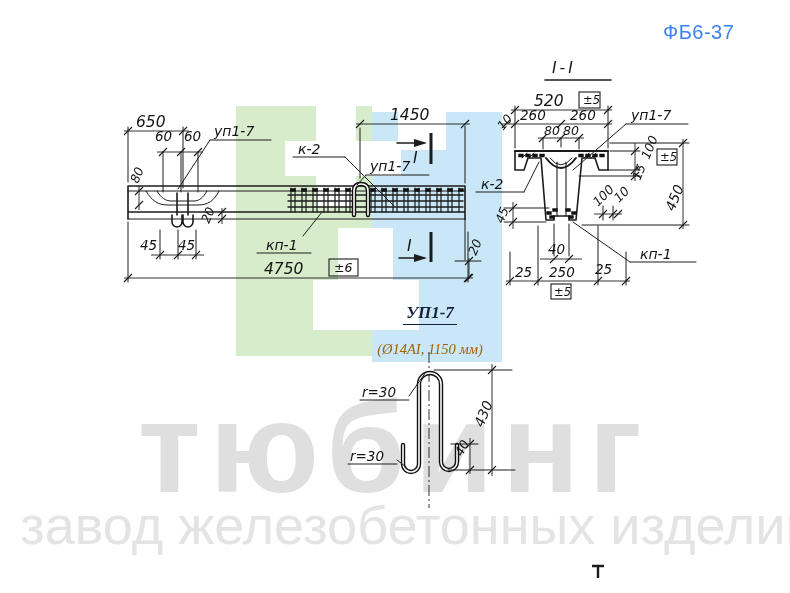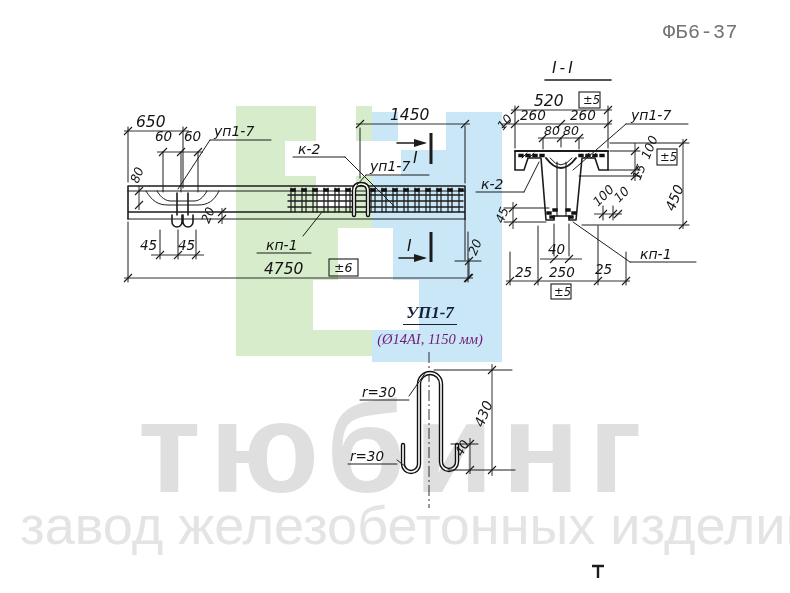--- a/index.html
+++ b/index.html
@@ -14,29 +14,29 @@
   #cut2{left:285px;top:141px;width:116px;height:35px;}
   #cut3{left:398px;top:112px;width:48px;height:38px;}
   #cut4{left:338px;top:228px;width:55px;height:54px;}
   #cut5{left:313px;top:280px;width:106px;height:50px;}
   
   .wm-brand{left:138px;top:384px;font-family:"Liberation Sans",sans-serif;
     font-weight:bold;font-size:128px;line-height:1;letter-spacing:9px;color:#dfdfdf;white-space:nowrap;}
   .wm-tagline{left:20px;top:498px;font-family:"Liberation Sans",sans-serif;
     font-size:54px;line-height:1;letter-spacing:0;color:#e4e4e4;white-space:nowrap;}
   
-  .sheet-title{left:663px;top:21px;font-family:Liberation Mono, monospace;
-    font-size:20px;color:#737373;letter-spacing:0.5px;}
+  .sheet-title{left:663px;top:21px;font-family:Liberation Sans, sans-serif;
+    font-size:20px;color:#3b82f6;letter-spacing:0.5px;}
   
   .detail-cap{left:350px;top:303px;width:160px;text-align:center;}
   .detail-cap .h{display:inline-block;font-family:"Liberation Serif","DejaVu Serif",serif;
      font-style:italic;font-weight:bold;font-size:17px;color:#16213c;
      border-bottom:1.6px solid #16213c;padding:0 3px 1px 3px;}
   .detail-cap .s{font-family:"Liberation Serif","DejaVu Serif",serif;font-style:italic;
-     font-size:14.5px;color:#701a75;margin-top:6px;}
+     font-size:14.5px;color:#a16207;margin-top:16px;}
   svg{position:absolute;left:0;top:0;}
   svg text{fill:#141414;font-family:"DejaVu Sans",sans-serif;font-style:italic;}
   .t11{font-size:11.5px}.t12{font-size:12.5px}.t13{font-size:13.5px}.t14{font-size:14px}.t15{font-size:15.5px}
   .ln{stroke:#1c1c1c;stroke-width:1.6;fill:none;stroke-linecap:round;}
   .lw{stroke:#1c1c1c;stroke-width:2.2;fill:none;stroke-linecap:round;}
   .tn{stroke:#1c1c1c;stroke-width:1;fill:none;stroke-linecap:round;}
   .dim{stroke:#1c1c1c;stroke-width:0.9;fill:none;}
   .tk{stroke:#1c1c1c;stroke-width:1.1;fill:none;}
   .dot{stroke:#111;stroke-width:3.4;fill:none;stroke-linecap:square;}
   .bar{stroke:#111;stroke-width:4.4;fill:none;stroke-linecap:round;}

